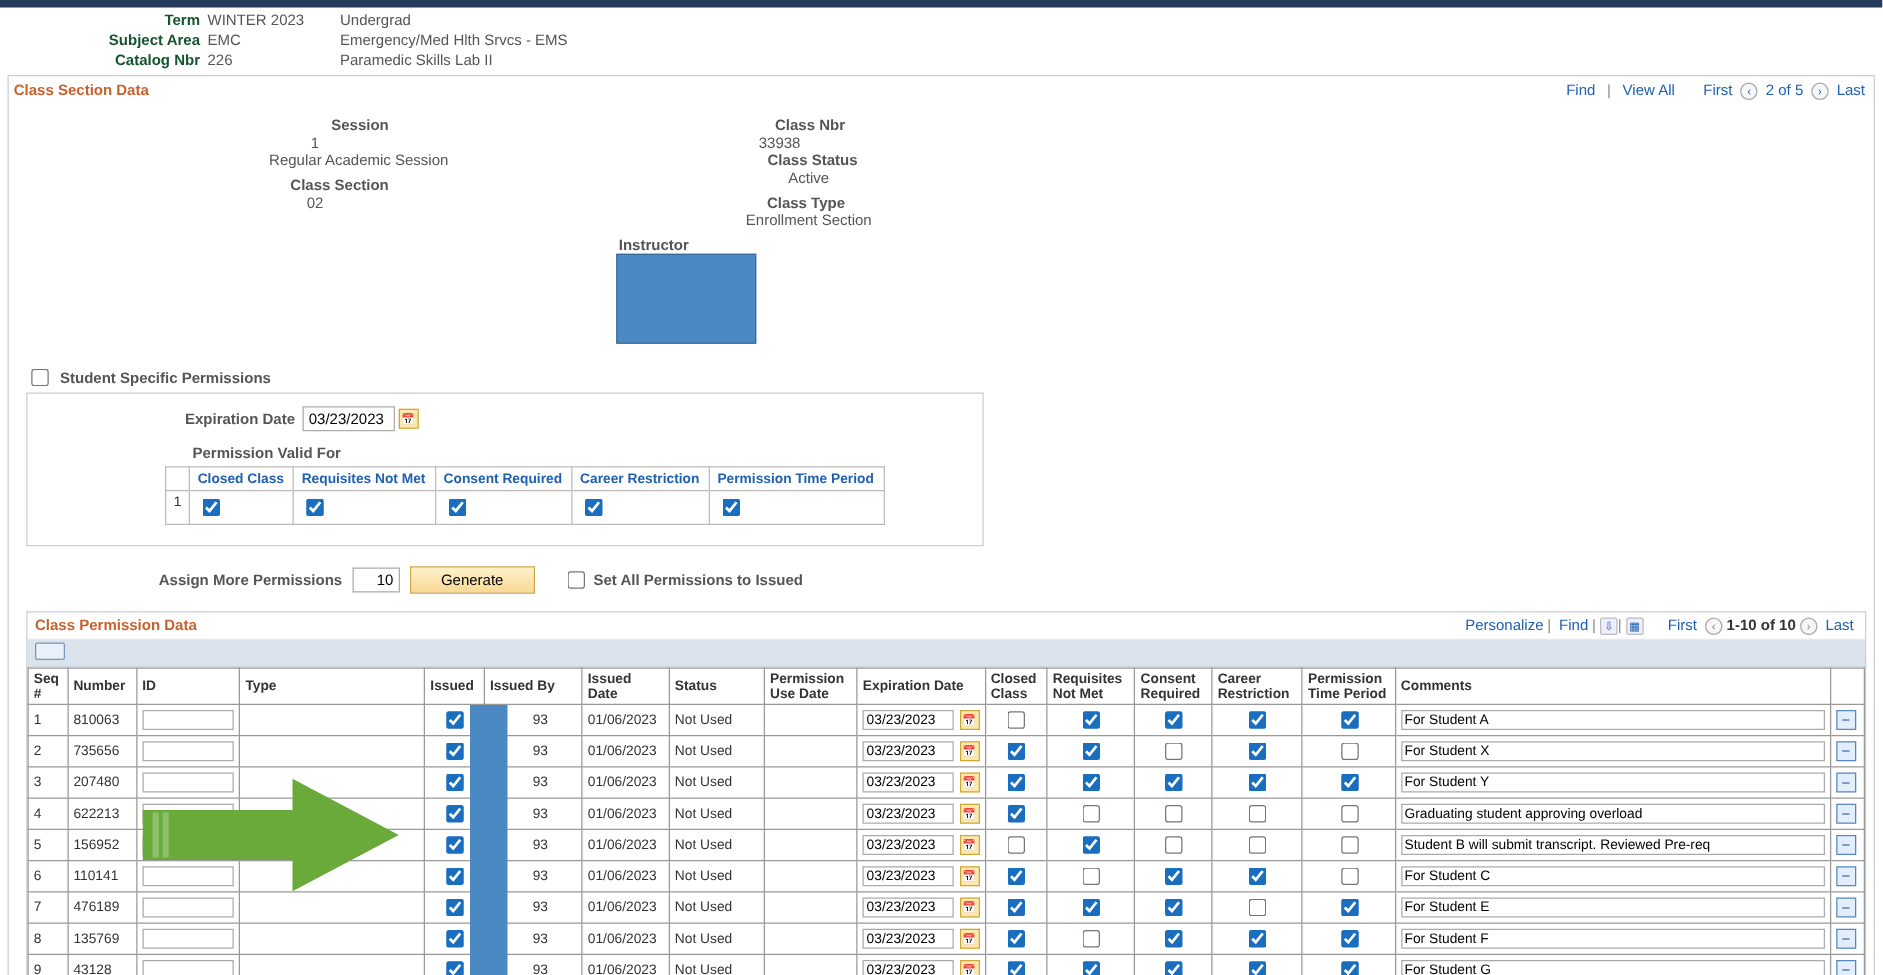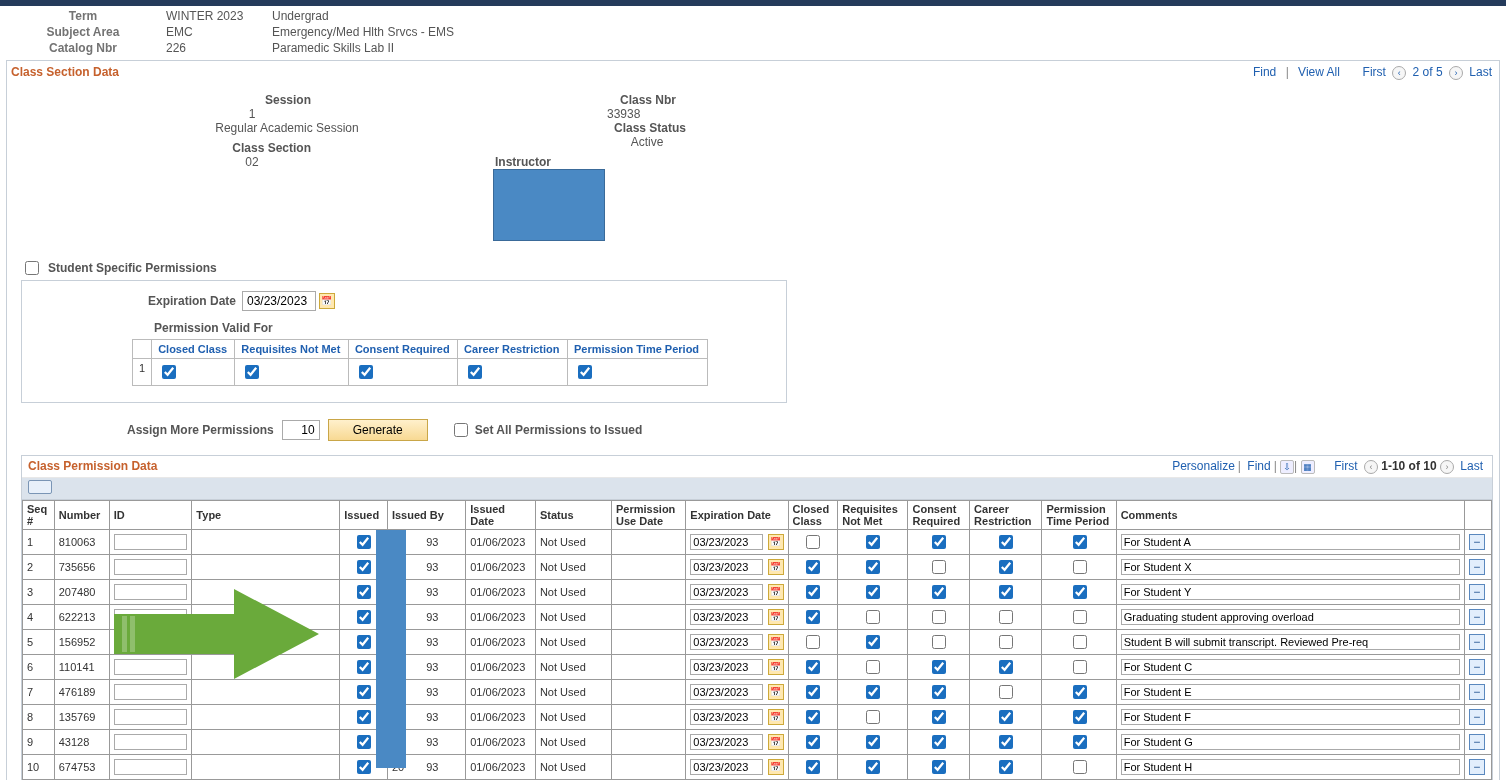--- a/index.html
+++ b/index.html
@@ -6,21 +6,21 @@
   body {
     margin: 0;
     font-family: Arial, Helvetica, sans-serif;
     font-size: 12px;
     color: #333;
     background: #fff;
   }
   .main-wrap { padding: 0 6px 10px 6px; }
   .topbar { height: 6px; background: #253b5b; margin-bottom: 2px; }
   .info-row { display: flex; align-items: center; padding: 1px 0; }
-  .info-row .lbl { width: 160px; text-align: center; font-weight: bold; color: #737373; padding-right: 6px; }
+  .info-row .lbl { width: 160px; text-align: right; font-weight: bold; color: #14532d; padding-right: 6px; }
   .info-row .val1 { width: 106px; color: #555; }
   .info-row .val2 { color: #555; }
   .section-box {
     border: 1px solid #c7cfd8;
     margin-top: 4px;
   }
   .section-title {
     color: #c6612d;
     font-weight: bold;
     font-size: 12px;
@@ -184,20 +184,24 @@
           <div class="lbl">Class Section</div>
           <div class="val">02</div>
         </div>
       </div>
       <div class="ci-col" style="width:320px;">
         <div class="ci-row">
           <div class="lbl" style="width:70px;">Class Nbr</div>
           <div class="val" style="width:80px;">33938</div>
           <div class="lbl" style="width:90px;">Class Status</div>
           <div class="val">Active</div>
+        </div>
+        <div class="ci-row">
+          <div class="lbl" style="width:70px;">Class Type</div>
+          <div class="val">Enrollment Section</div>
         </div>
         <div class="ci-row" style="align-items:flex-start;">
           <div class="lbl" style="width:70px;">Instructor</div>
           <div class="instructor-box"></div>
         </div>
       </div>
     </div>
 
     <div class="chk-row">
       <input type="checkbox" style="">

